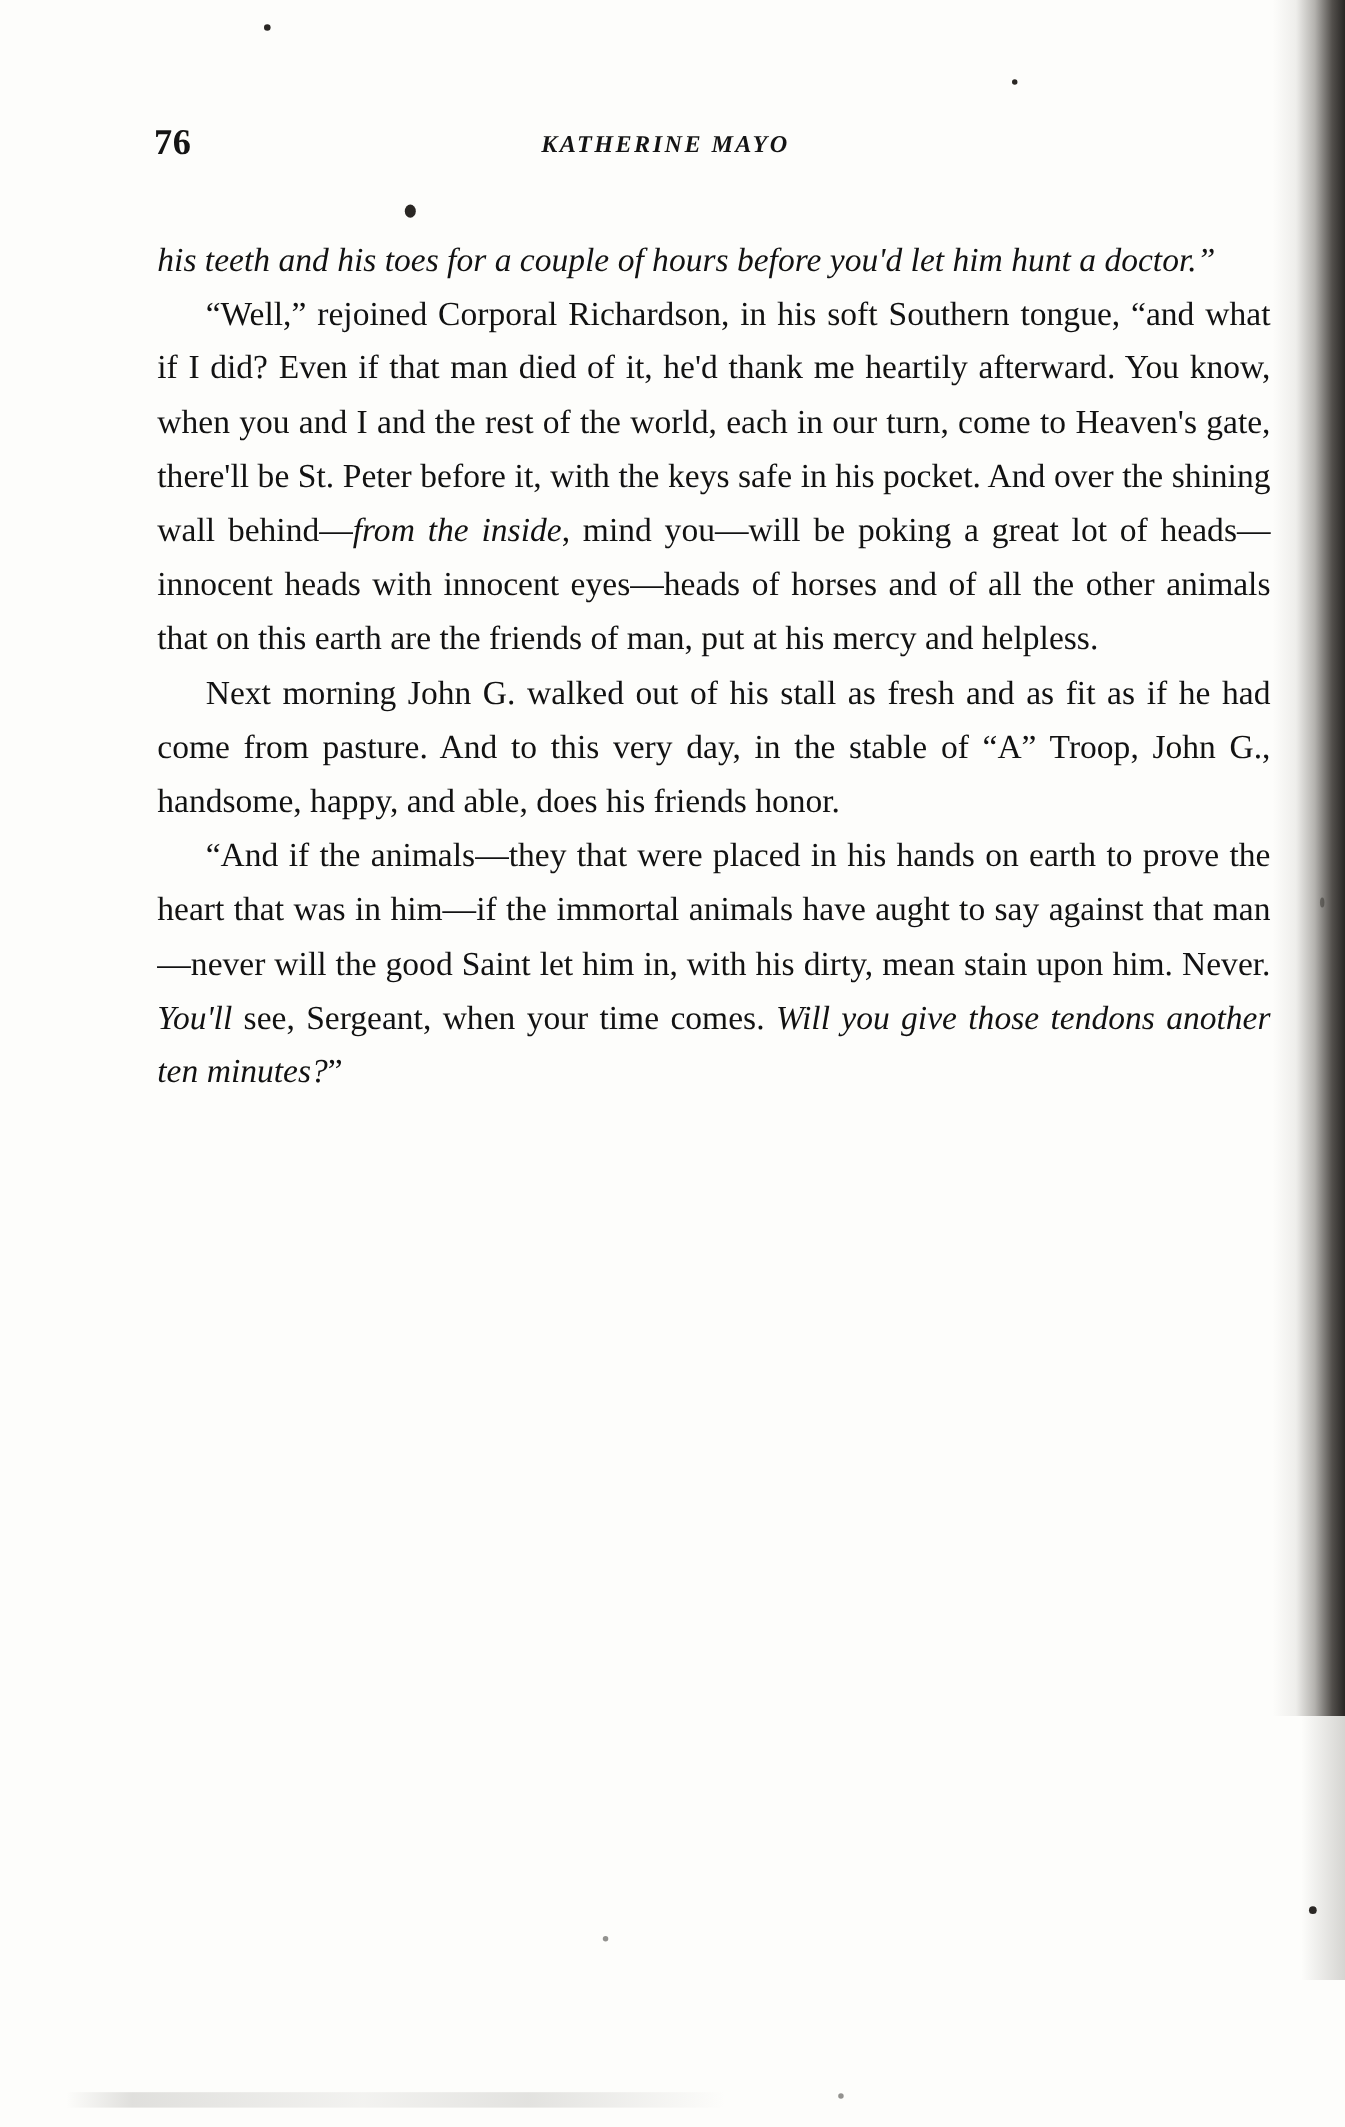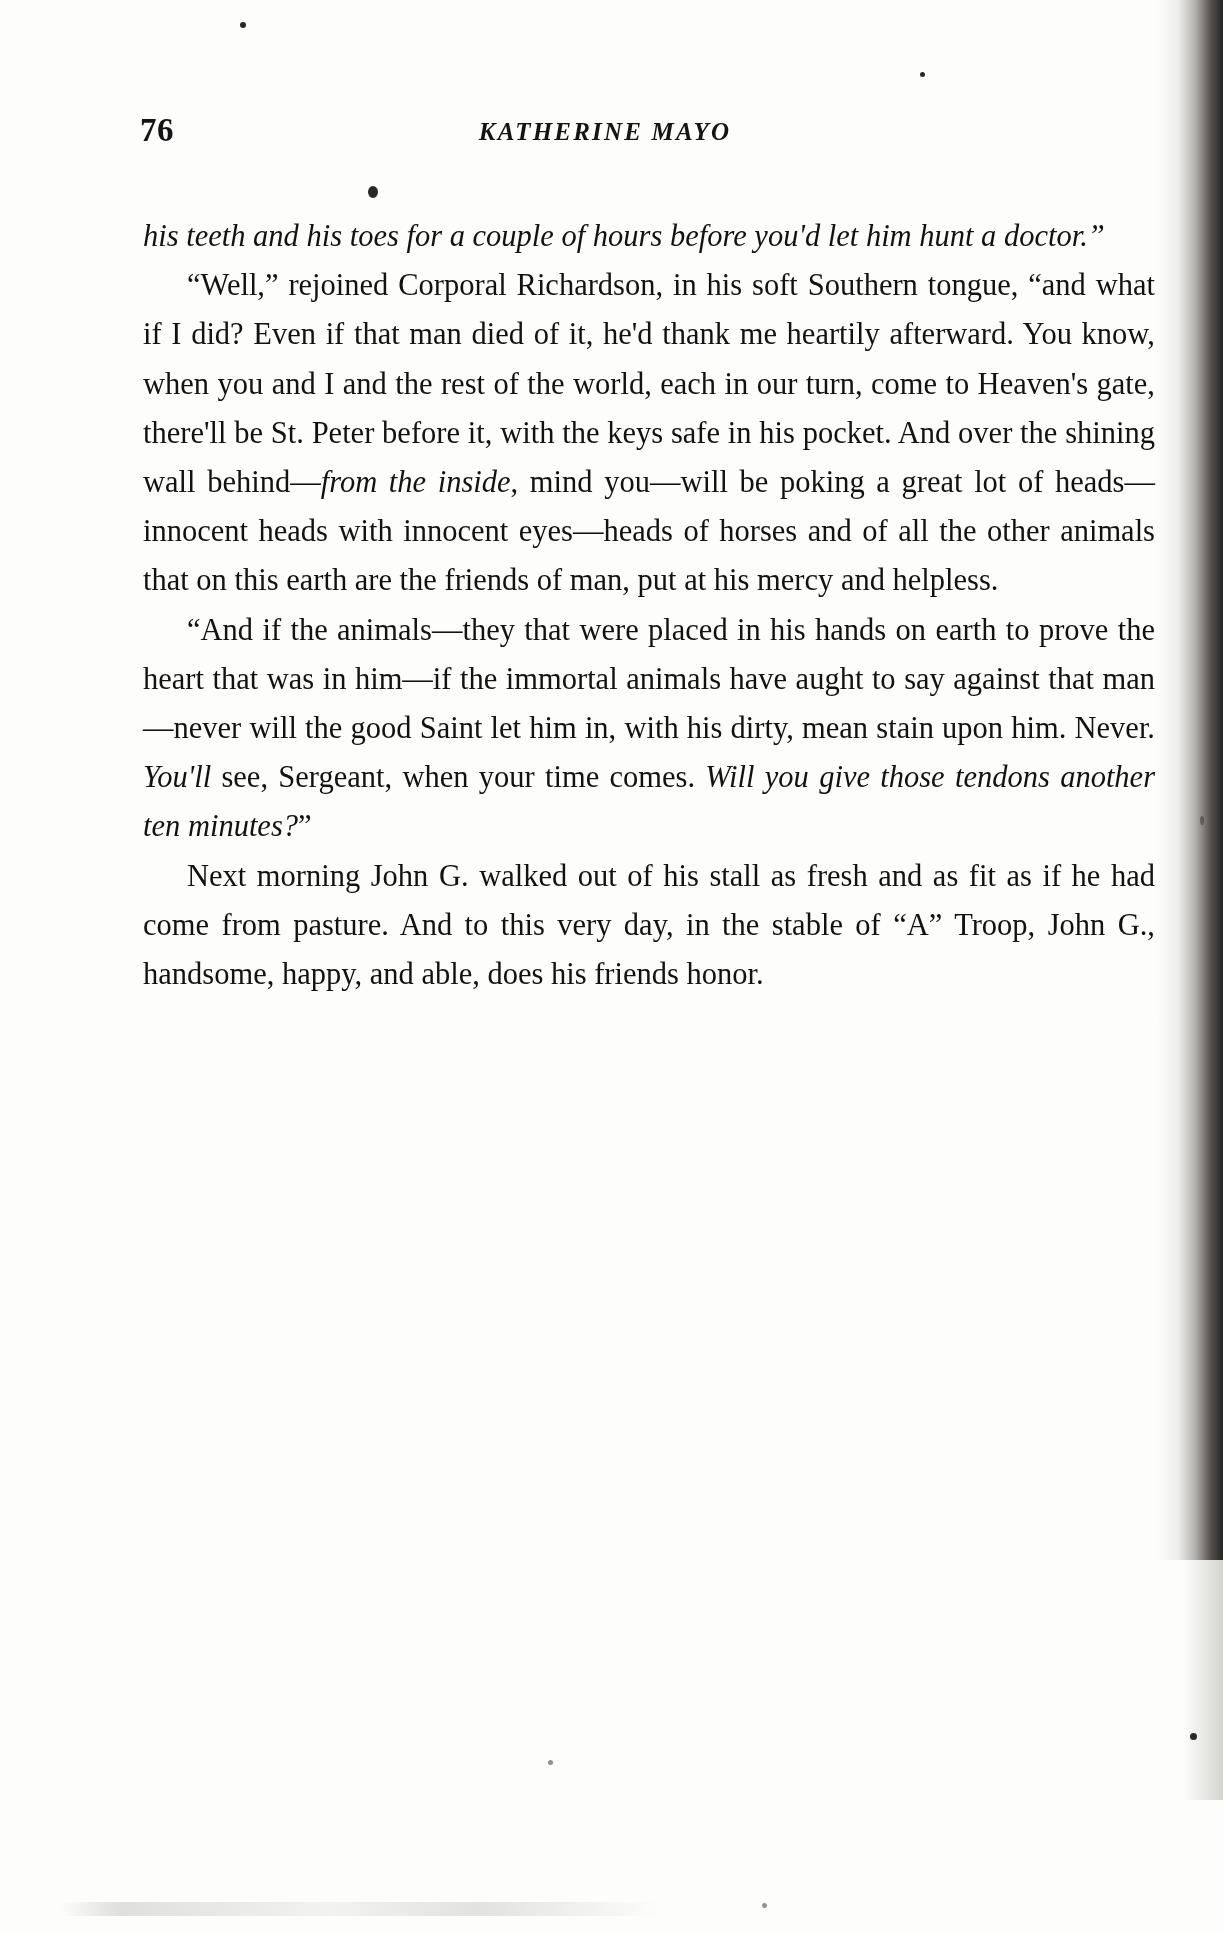--- a/index.html
+++ b/index.html
@@ -93,21 +93,21 @@
     color: #141414;
   }
   .running-head {
     position: absolute;
     left: 0;
     top: 6px;
     width: 930px;
     text-align: center;
     font-style: italic;
     font-weight: 700;
-    font-size: 25px;
+    font-size: 22px;
     letter-spacing: 2.2px;
     color: #141414;
   }
 
   .body-text {
     position: absolute;
     left: 143px;
     top: 212px;
     width: 1012px;
     font-size: 30.5px;
@@ -146,17 +146,17 @@
 <div class="content">
 
   <div class="header">
     <span class="folio">76</span>
     <span class="running-head">KATHERINE MAYO</span>
   </div>
 
   <div class="body-text">
     <p class="noindent">his teeth and his toes for a couple of hours before you'd let him hunt a doctor.”</p>
     <p><span>“Well,” rejoined Corporal Richardson, in his soft Southern tongue, “and what if I did?  Even if that man died of it, he'd thank me heartily afterward.  You know, when you and I and the rest of the world, each in our turn, come to Heaven's gate, there'll be St. Peter before it, with the keys safe in his pocket.  And over the shining wall behind—</span><i>from the inside</i><span>, mind you—will be poking a great lot of heads—innocent heads with innocent eyes—heads of horses and of all the other animals that on this earth are the friends of man, put at his mercy and helpless.</span></p>
+    <p>Next morning John G. walked out of his stall as fresh and as fit as if he had come from pasture.  And to this very day, in the stable of “A” Troop, John G., handsome, happy, and able, does his friends honor.</p>
     <p><span>“And if the animals—they that were placed in his hands on earth to prove the heart that was in him—if the immortal animals have aught to say against that man—never will the good Saint let him in, with his dirty, mean stain upon him.  Never.  </span><i>You'll</i><span> see, Sergeant, when your time comes.  </span><i>Will you give those tendons another ten minutes?</i><span>”</span></p>
-    <p>Next morning John G. walked out of his stall as fresh and as fit as if he had come from pasture.  And to this very day, in the stable of “A” Troop, John G., handsome, happy, and able, does his friends honor.</p>
   </div>
 
 </div>
 
 </body></html>

